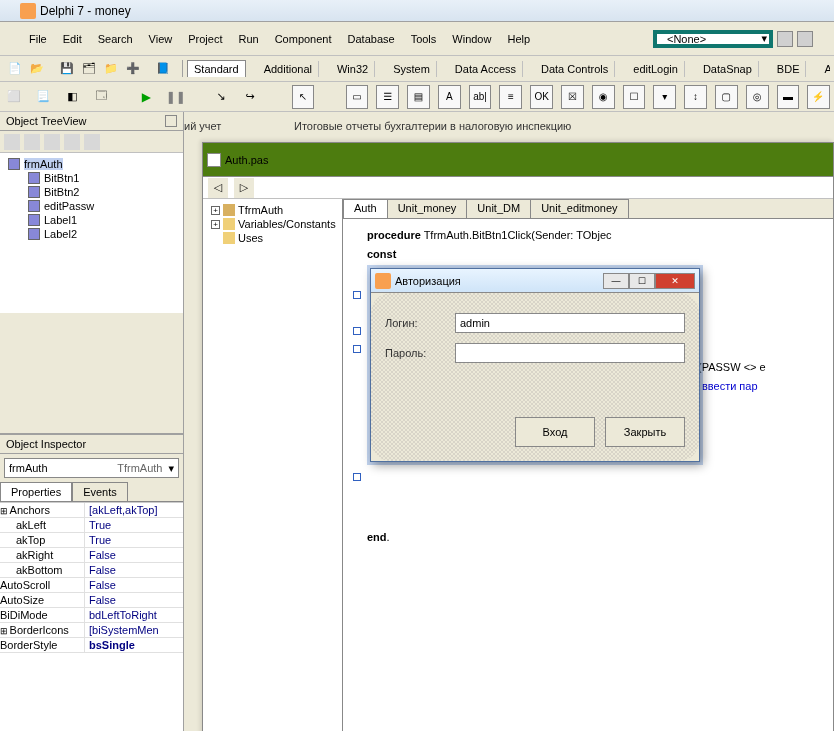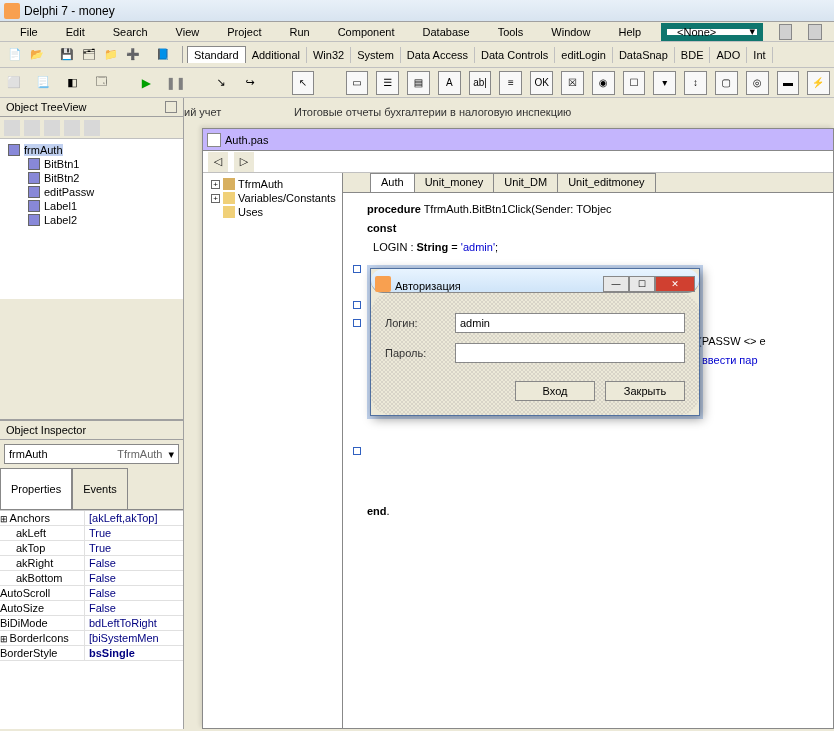--- a/index.html
+++ b/index.html
@@ -1,33 +1,33 @@
 <!DOCTYPE html>
 <html><head>
 <meta charset="utf-8">
 <style>
 * { box-sizing: border-box; margin: 0; padding: 0; font-family: Tahoma, sans-serif; font-size: 11px; }
 body { background: #ece9d8; width: 834px; height: 731px; overflow: hidden; position: relative; }
 
-.titlebar { height: 22px; background: linear-gradient(#e8f0f8, #d8e4f0); display: flex; align-items: center; padding: 0 4px; border-bottom: 1px solid #a0a0a0; }
+.titlebar { height: 22px; background: linear-gradient(#e8f0f8, #d8e4f0); display: flex; align-items: center; padding: 0 20px; border-bottom: 1px solid #a0a0a0; }
 .titlebar .app-icon { width: 16px; height: 16px; background: #f8a050; border-radius: 2px; margin-right: 4px; }
 .titlebar .title { font-size: 12px; }
 
-.menubar { height: 20px; background: #ece9d8; display: flex; align-items: center; padding: 0 12px; border-bottom: 1px solid #c0c0c0; gap: 12px; }
+.menubar { height: 34px; background: #ece9d8; display: flex; align-items: center; padding: 0 21px; border-bottom: 1px solid #c0c0c0; gap: 0; }
 .menubar span { padding: 2px 8px; cursor: default; }
-.menubar .combo { margin-left: auto; width: 120px; height: 18px; border:6px solid #0f766e; background:#fff; display:flex; align-items:center; padding:0 2px; }
+.menubar .combo { margin-left: auto; width: 120px; height: 18px; border:4px solid #0f766e; background:#fff; display:flex; align-items:center; padding:0 2px; }
 .menubar .combo::after { content:"▾"; margin-left:auto; }
 .menubar .mb-icon { width:16px; height:16px; background:#d0d0d0; margin-left:4px; border:1px solid #888; }
 
 .toolbar-row { background: #ece9d8; border-bottom: 1px solid #c0c0c0; display: flex; align-items: center; height: 26px; padding: 0 4px; }
 .tb-btn { width: 20px; height: 20px; margin: 0 1px; background: #ece9d8; border: 1px solid transparent; display: inline-flex; align-items: center; justify-content: center; }
 .tb-btn.sep { width: 6px; background: transparent; }
 .tb-play { color: #00a000; font-size: 12px; }
 .tb-pause { color: #808080; font-size: 12px; }
-.palette-tabs { display:flex; align-items:center; gap:0; margin-left: 8px; border-left:1px solid #a0a0a0; padding-left:4px; flex:1; overflow:hidden; }
+.palette-tabs { display:flex; align-items:center; gap:12px; margin-left: 8px; border-left:1px solid #a0a0a0; padding-left:4px; flex:1; overflow:hidden; }
 .palette-tabs span { padding: 2px 6px; border-right:1px solid #c0c0c0; white-space:nowrap; }
 .palette-tabs span.active { background: #fff; border:1px solid #888; border-bottom:none; }
 
 .palette-row { background: #ece9d8; border-bottom: 1px solid #c0c0c0; display: flex; align-items: center; height: 30px; padding: 0 4px; gap: 8px; }
 .palette-row .pbtn { width:24px; height:24px; border:1px solid #888; background:#f8f8f8; display:flex; align-items:center; justify-content:center; font-size:10px; }
 
 .workspace { display:flex; height: calc(731px - 22px - 22px - 26px - 30px); position:relative; }
 
 .left-col { width: 184px; display:flex; flex-direction:column; border-right:1px solid #a0a0a0; background:#ece9d8; }
 .panel-title { background:#ece9d8; padding:3px 6px; border-bottom:1px solid #a0a0a0; display:flex; align-items:center; }
@@ -39,62 +39,62 @@
 .tree-node.child { padding-left: 24px; }
 .tree-node .gicon { width:12px; height:12px; background:#8888d8; border:1px solid #666; }
 .tree-node .text.sel { background:#c0d0f0; }
 
 .obj-insp { flex:1; display:flex; flex-direction:column; border-top:2px solid #a0a0a0; margin-top:120px; }
 .oi-combo { margin:4px; height:20px; border:1px solid #888; background:#fff; display:flex; align-items:center; padding:0 4px; }
 .oi-combo .name { color:#000; }
 .oi-combo .type { margin-left:auto; color:#666; }
 .oi-combo .dd { margin-left:6px; }
 .oi-tabs { display:flex; border-bottom:1px solid #888; }
-.oi-tabs span { padding:14px 10px; border:1px solid #888; border-bottom:none; background:#ece9d8; }
+.oi-tabs span { padding:3px 10px; border:1px solid #888; border-bottom:none; background:#ece9d8; }
 .oi-tabs span.active { background:#fff; }
 .oi-grid { flex:1; background:#fff; overflow:auto; border-top:1px solid #ccc; }
 .oi-row { display:flex; border-bottom:1px solid #e0e0e0; }
 .oi-row .k { width:85px; padding:1px 0; border-right:1px solid #e0e0e0; }
 .oi-row .k.exp::before { content:"⊞"; margin-right:2px; font-size:9px; }
 .oi-row .k.sub { padding-left:16px; }
 .oi-row .v { flex:1; padding:1px 4px; color:#000080; }
 .oi-row .v.bold { font-weight:bold; }
 
 .right-col { flex:1; position:relative; background:#ece9d8; overflow:hidden; }
 .editor-frame { position:absolute; left:18px; top:30px; right:0; bottom:0; background:#fff; border:1px solid #888; display:flex; flex-direction:column; box-shadow:-2px -2px 4px rgba(0,0,0,0.1); }
-.editor-tabbar { height:22px; background:#c4b5fd; display:flex; align-items:center; padding:0 4px; border-bottom:1px solid #888; }
+.editor-tabbar { height:34px; background:#4d7c0f; display:flex; align-items:center; padding:0 4px; border-bottom:1px solid #888; }
 .editor-tabbar .doc-icon { width:14px; height:14px; background:#fff; border:1px solid #888; margin-right:4px; }
 .editor-body { flex:1; display:flex; flex-direction:row; }
 .structure { width:140px; border-right:1px solid #888; background:#fff; padding:4px; }
 .structure .sn { display:flex; align-items:center; gap:3px; padding:1px 0; padding-left:4px; }
 .structure .sn .box { width:9px; height:9px; border:1px solid #666; display:inline-flex; align-items:center; justify-content:center; font-size:8px; }
 .structure .sn .sicon { width:12px; height:12px; background:#d8b060; }
 .structure .sn .sicon.folder { background:#f0d078; }
 .code-area { flex:1; display:flex; flex-direction:column; }
-.code-tabs { height:20px; display:flex; border-bottom:1px solid #888; background:#ece9d8;padding-left:27px; }
+.code-tabs { height:20px; display:flex; border-bottom:1px solid #888; background:#ece9d8; }
 .code-tabs span { padding:2px 10px; border:1px solid #888; border-bottom:none; margin-right:-1px; background:#ece9d8; }
 .code-tabs span.active { background:#fff; }
 .code-body { flex:1; background:#fff; padding:8px 8px 8px 24px; font-family:'Courier New',monospace; font-size:13px; line-height:1.45; position:relative; white-space:pre; overflow:hidden; }
 .code-body .kw { font-weight:bold; }
 .code-body .str { color:#0000d0; }
 .code-body .marker { position:absolute; left:10px; width:8px; height:8px; border:1px solid #3060c0; }
 .code-body .blue { color:#0000d0; }
 
 .auth-dialog { position:absolute; left:370px; top:268px; width:330px; background:#ece9d8; border:1px solid #5070a0; box-shadow:3px 3px 10px rgba(0,0,0,0.4),0 0 0 3px rgba(120,160,220,0.45); z-index:100; }
-.auth-title { height:24px; background:linear-gradient(#e8f4ff,#cfe4f8); display:flex; align-items:flex-end; padding:0 4px; border-bottom:1px solid #888;border-radius:12px; }
+.auth-title { height:24px; background:linear-gradient(#e8f4ff,#cfe4f8); display:flex; align-items:center; padding:0 4px; border-bottom:1px solid #888; }
 .auth-title .aicon { width:16px; height:16px; background:#f8a050; border-radius:2px; margin-right:4px; }
 .auth-title .abtns { margin-left:auto; display:flex; gap:0; }
 .auth-title .ab { width:26px; height:16px; border:1px solid #888; background:#e8e8e8; display:flex; align-items:center; justify-content:center; font-size:9px; }
 .auth-title .ab.close { background:#d04030; color:#fff; width:40px; }
 .auth-body { padding:20px 14px 14px 14px; background:repeating-conic-gradient(#d8d4c8 0% 25%, #ece9d8 0% 50%) 0 0/4px 4px;border-radius:20px; }
 .auth-row { display:flex; align-items:center; margin-bottom:10px; }
 .auth-row label { width:70px; color:#333; }
 .auth-row input { flex:1; height:20px; border:1px solid #888; background:#fff; padding:0 4px; font-size:11px; }
 .auth-btns { display:flex; justify-content:flex-end; gap:10px; margin-top:18px; }
-.auth-btns button { width:80px; height:20px; background:#ece9d8; border:1px solid #888; }
+.auth-btns button { width:80px; height:30px; background:#ece9d8; border:1px solid #888;margin-top:36px; }
 .hint-txt { position:absolute; left:0px; top:8px; font-size:11px; color:#333; }
 .docs-label { position:absolute; left:110px; top:8px; color:#333; }
 </style>
 </head>
 <body>
 
 <div class="titlebar">
   <div class="app-icon"></div>
   <span class="title">Delphi 7 - money</span>
 </div>

